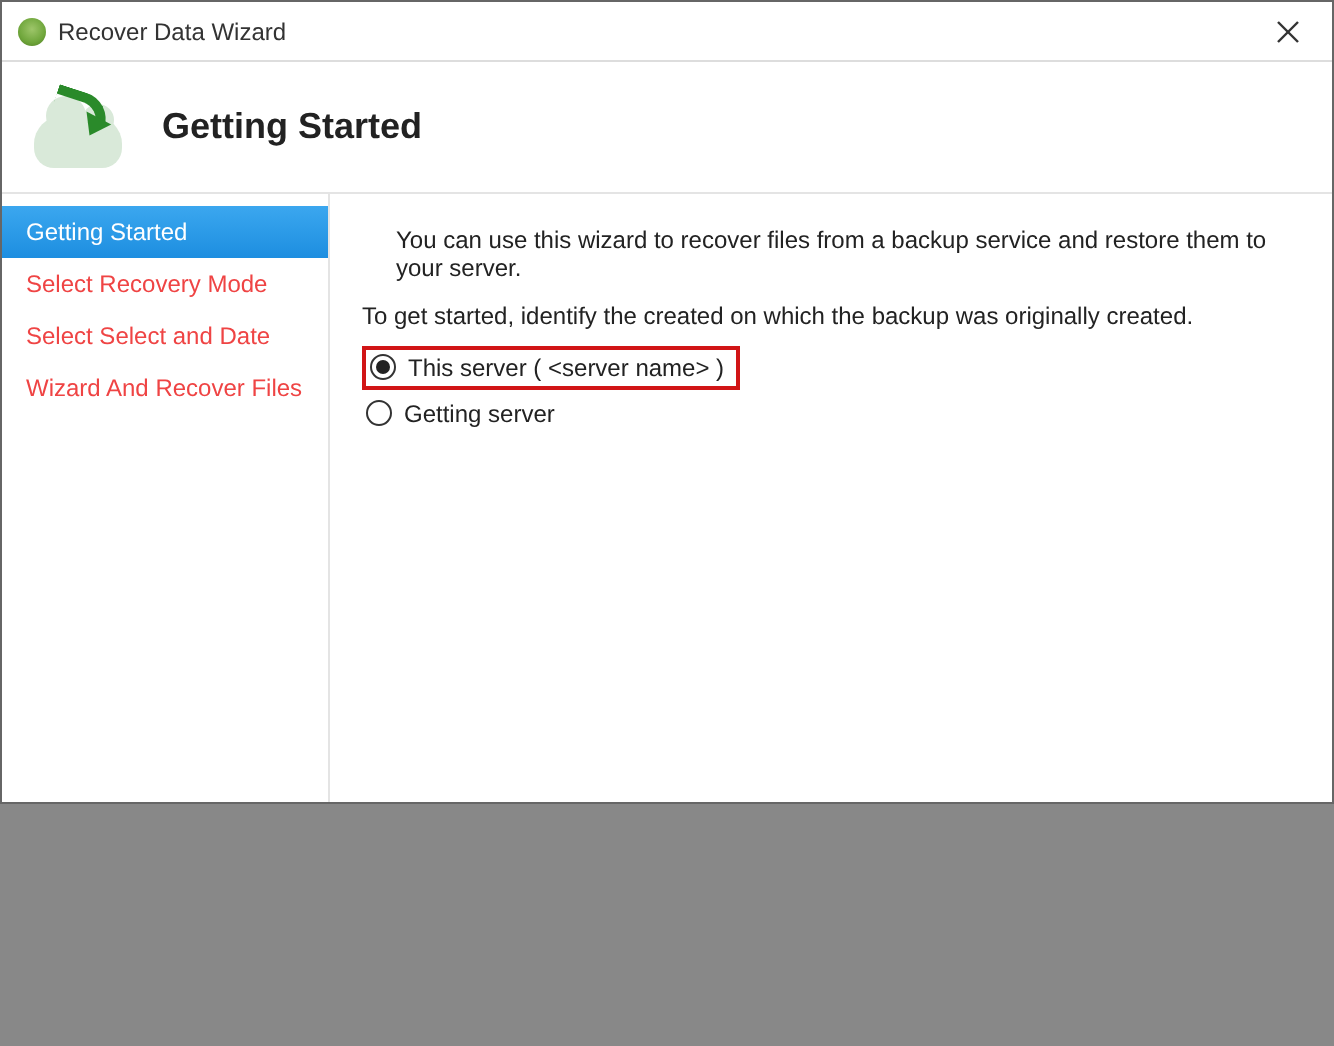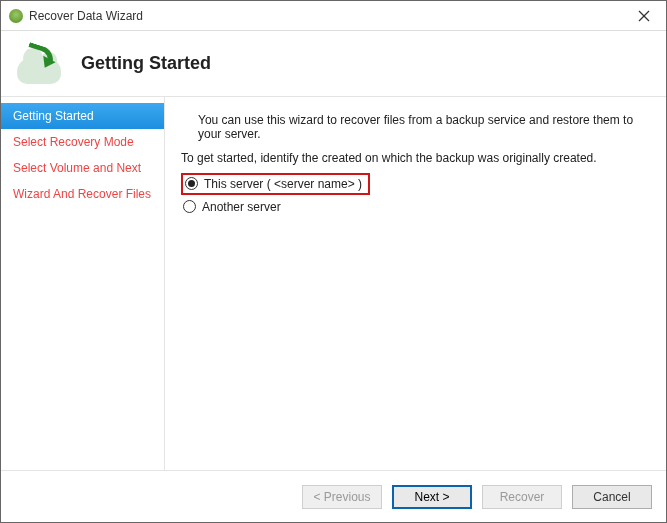--- a/index.html
+++ b/index.html
@@ -7,21 +7,21 @@
     margin: 0;
     font-family: "Segoe UI", Tahoma, sans-serif;
     font-size: 12px;
     background: #888;
     width: 667px;
     height: 523px;
     overflow: hidden;
   }
   .window {
     width: 667px;
-    height: 523px;
+    height: 402px;
     background: #fff;
     border: 1px solid #666;
     display: flex;
     flex-direction: column;
   }
   .titlebar {
     height: 30px;
     background: #fff;
     border-bottom: 1px solid #ddd;
     display: flex;
@@ -172,44 +172,38 @@
   <div class="body">
 
     <div class="sidebar">
       <div class="step active">
         <span>Getting Started</span>
       </div>
       <div class="step">
         <span>Select Recovery Mode</span>
       </div>
       <div class="step">
-        <span>Select Volume and Next</span>
+        <span>Select Select and Date</span>
       </div>
       <div class="step">
         <span>Wizard And Recover Files</span>
       </div>
     </div>
 
     <div class="content">
       <div class="intro">You can use this wizard to recover files from a backup service and restore them to your server.</div>
       <div class="instr">To get started, identify the created on which the backup was originally created.</div>
 
       <div class="radio-row highlight">
         <span class="radio checked"></span>
         <span>This server (  &lt;server name&gt;   )</span>
       </div>
 
       <div class="radio-row">
         <span class="radio"></span>
-        <span>Another server</span>
+        <span>Getting server</span>
       </div>
     </div>
 
   </div>
 
-  <div class="footer">
-    <button class="btn disabled">&lt; Previous</button>
-    <button class="btn primary">Next &gt;</button>
-    <button class="btn disabled">Recover</button>
-    <button class="btn">Cancel</button>
-  </div>
 
 </div>
 
 </body></html>

